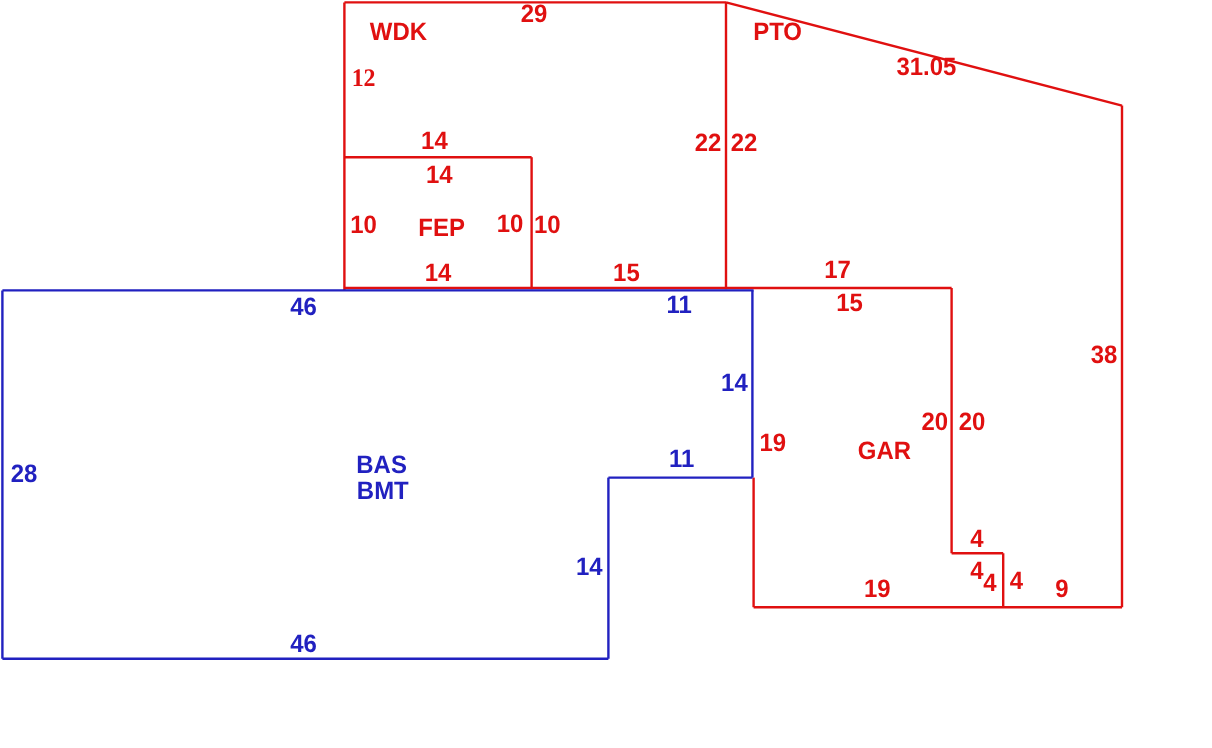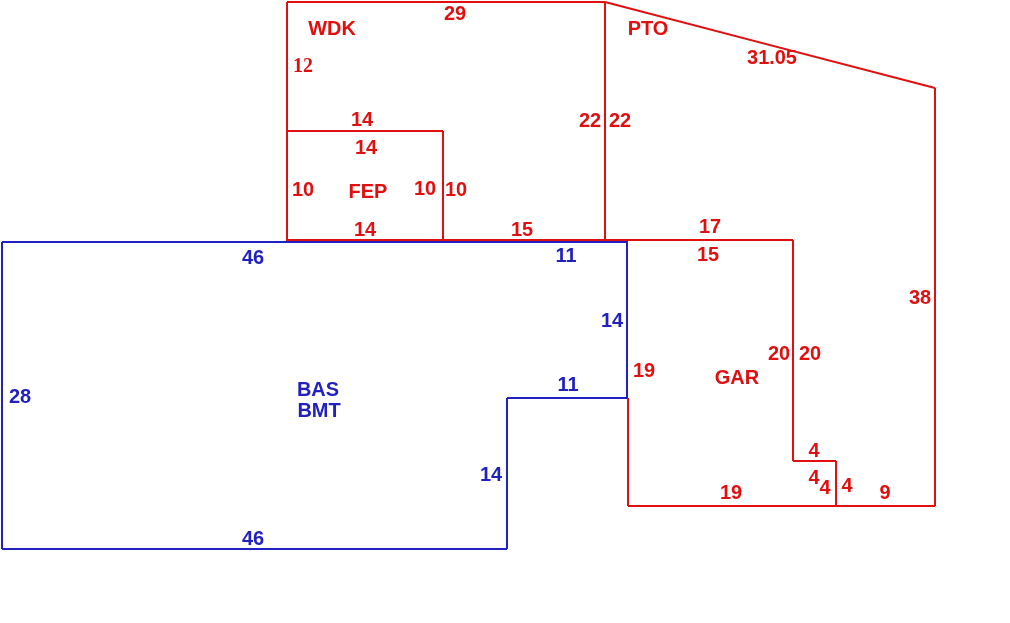--- a/index.html
+++ b/index.html
@@ -51,36 +51,36 @@
       <line x1="628" y1="506" x2="935" y2="506" stroke="#e01010" stroke-width="2"></line>
       <line x1="628" y1="398" x2="628" y2="506" stroke="#e01010" stroke-width="2"></line>
       <line x1="2" y1="242" x2="628" y2="242" stroke="#2121c0" stroke-width="2"></line>
       <line x1="2" y1="242" x2="2" y2="549" stroke="#2121c0" stroke-width="2"></line>
       <line x1="2" y1="549" x2="507" y2="549" stroke="#2121c0" stroke-width="2"></line>
       <line x1="507" y1="398" x2="507" y2="549" stroke="#2121c0" stroke-width="2"></line>
       <line x1="507" y1="398" x2="627" y2="398" stroke="#2121c0" stroke-width="2"></line>
       <line x1="627" y1="242" x2="627" y2="398" stroke="#2121c0" stroke-width="2"></line>
     </svg>
   <div id="sketch-labels">
-      <span class="sketch-label red" style="left: 455px; top: 12px;">29</span>
+      <span class="sketch-label red" style="left: 445px; top: 12px;">29</span>
       <span class="sketch-label red" style="left: 332px; top: 27px;">WDK</span>
       <span class="sketch-label red" style="left: 648px; top: 27px;">PTO</span>
       <span class="sketch-label red" style="left: 772px; top: 56px;">31.05</span>
       <span class="sketch-label red" style="left: 303px; top: 65px; font-family: Liberation Serif, serif;">12</span>
       <span class="sketch-label red" style="left: 362px; top: 118px;">14</span>
       <span class="sketch-label red" style="left: 590px; top: 119px;">22</span>
       <span class="sketch-label red" style="left: 620px; top: 119px;">22</span>
       <span class="sketch-label red" style="left: 366px; top: 146px;">14</span>
       <span class="sketch-label red" style="left: 303px; top: 188px;">10</span>
       <span class="sketch-label red" style="left: 368px; top: 190px;">FEP</span>
       <span class="sketch-label red" style="left: 425px; top: 187px;">10</span>
       <span class="sketch-label red" style="left: 456px; top: 188px;">10</span>
       <span class="sketch-label red" style="left: 365px; top: 228px;">14</span>
       <span class="sketch-label red" style="left: 522px; top: 228px;">15</span>
-      <span class="sketch-label red" style="left: 698px; top: 225px; margin-left: 12px;">17</span>
+      <span class="sketch-label red" style="left: 698px; top: 225px;">17</span>
       <span class="sketch-label blue" style="left: 253px; top: 256px;">46</span>
       <span class="sketch-label blue" style="left: 566px; top: 254px;">11</span>
       <span class="sketch-label red" style="left: 708px; top: 253px;">15</span>
       <span class="sketch-label red" style="left: 920px; top: 296px;">38</span>
       <span class="sketch-label blue" style="left: 612px; top: 319px;">14</span>
       <span class="sketch-label red" style="left: 779px; top: 352px;">20</span>
       <span class="sketch-label red" style="left: 810px; top: 352px;">20</span>
       <span class="sketch-label red" style="left: 644px; top: 369px;">19</span>
       <span class="sketch-label red" style="left: 737px; top: 376px;">GAR</span>
       <span class="sketch-label blue" style="left: 568px; top: 383px;">11</span>

